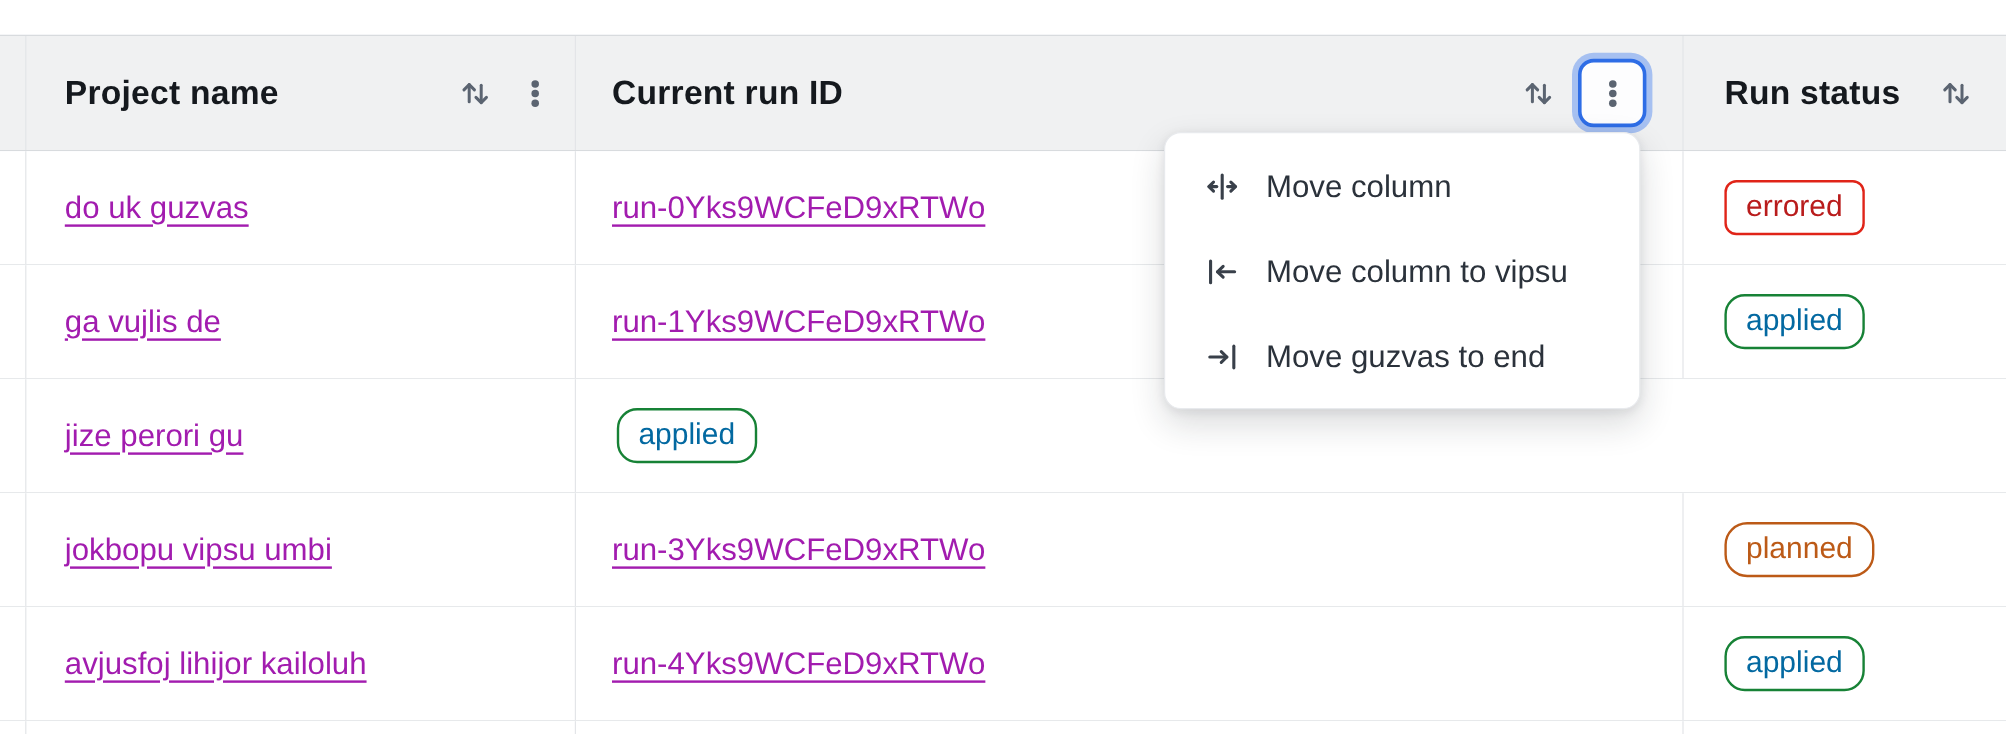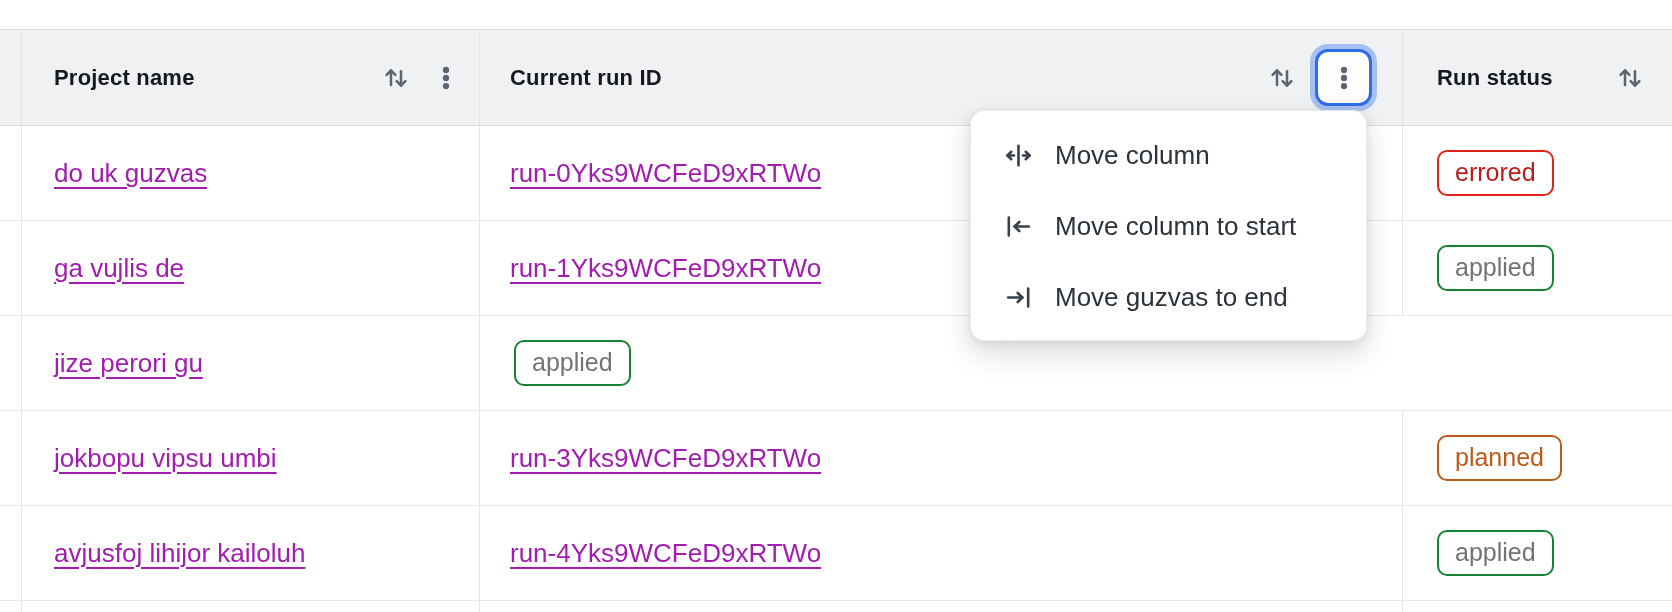--- a/index.html
+++ b/index.html
@@ -10,21 +10,21 @@
   .table { position:absolute; top:29px; left:0; width:1672px; }
   .thead {
     display:flex; height:97px; background:#f0f1f2;
     border-top:1px solid #d8dbde; border-bottom:1px solid #d8dbde;
   }
   .th { display:flex; align-items:center; }
   .cell-gutter { width:22px; flex:none; border-right:1px solid #e3e5e8; }
   .cell-project { width:458px; flex:none; border-right:1px solid #e3e5e8; padding-left:32px; }
   .cell-runid  { width:923px; flex:none; border-right:1px solid #e3e5e8; padding-left:30px; }
   .cell-status { flex:1; padding-left:34px; }
-  .th-label { font-size:22px; font-weight:700; color:#15191e; letter-spacing:.2px; }
+  .th-label { font-size:28px; font-weight:700; color:#15191e; letter-spacing:.2px; }
   .th-icons { display:flex; align-items:center; margin-left:auto; }
   .icon-sort { width:30px; height:32px; color:#5b6471; }
   .icon-kebab { width:26px; height:30px; color:#5b6471; }
   .th-project .icon-kebab { margin-left:22px; }
   .th-project .th-icons { padding-right:20px; }
   .th-runid .th-icons { padding-right:30px; }
   .th-status .th-icons { padding-right:27px; }
 
   .col-menu-btn {
     width:57px; height:57px; margin-left:18px;
@@ -39,22 +39,22 @@
   .trow-partial .td { border-bottom:none; }
 
   a.cell-link { font-size:26px; color:#a21caf; text-decoration:underline; text-decoration-thickness:2px; text-underline-offset:5px; cursor:pointer; }
 
   .badge {
     display:inline-flex; align-items:center; justify-content:center;
     padding:6px 16px 7px; border:2.5px solid; border-radius:10px;
     font-size:25px; background:#fff;
   }
   .status-errored { color:#b91c1c; border-color:#e02418; }
-  .status-applied { color:#737373; border-color:#178236; }
-  .status-planned { color:#bc5a17; border-color:#bc5a17; }
+  .status-applied { color:#0369a1; border-color:#178236;border-radius:17px; }
+  .status-planned { color:#bc5a17; border-color:#bc5a17;border-radius:19px; }
 
   
   .menu {
     position:absolute; left:970px; top:110px; width:397px; height:231px;
     background:#ffffff; border:1px solid #e8eaed; border-radius:14px;
     box-shadow:0 12px 28px rgba(23,28,36,0.16), 0 2px 8px rgba(23,28,36,0.08);
     padding:9px 0; z-index:20;
   }
   .menu-item {
     height:71px; display:flex; align-items:center; padding-left:32px; cursor:pointer;
@@ -218,21 +218,21 @@
       <span class="mi-label">Move column</span>
     </div>
     <div class="menu-item">
       <span class="mi-icon">
         <svg viewBox="0 0 24 24" fill="none" stroke="currentColor" stroke-width="2" stroke-linecap="round" stroke-linejoin="round">
           <path d="M4.5 5 V19"></path>
           <path d="M20 12 H9"></path>
             <path d="M12.6 8.5 L9 12 L12.6 15.5"></path>
         </svg>
       </span>
-      <span class="mi-label">Move column to start</span>
+      <span class="mi-label">Move column to vipsu</span>
     </div>
     <div class="menu-item">
       <span class="mi-icon">
         <svg viewBox="0 0 24 24" fill="none" stroke="currentColor" stroke-width="2" stroke-linecap="round" stroke-linejoin="round">
           <path d="M19.5 5 V19"></path>
           <path d="M4 12 H15"></path>
             <path d="M11.4 8.5 L15 12 L11.4 15.5"></path>
         </svg>
       </span>
       <span class="mi-label">Move guzvas to end</span>

